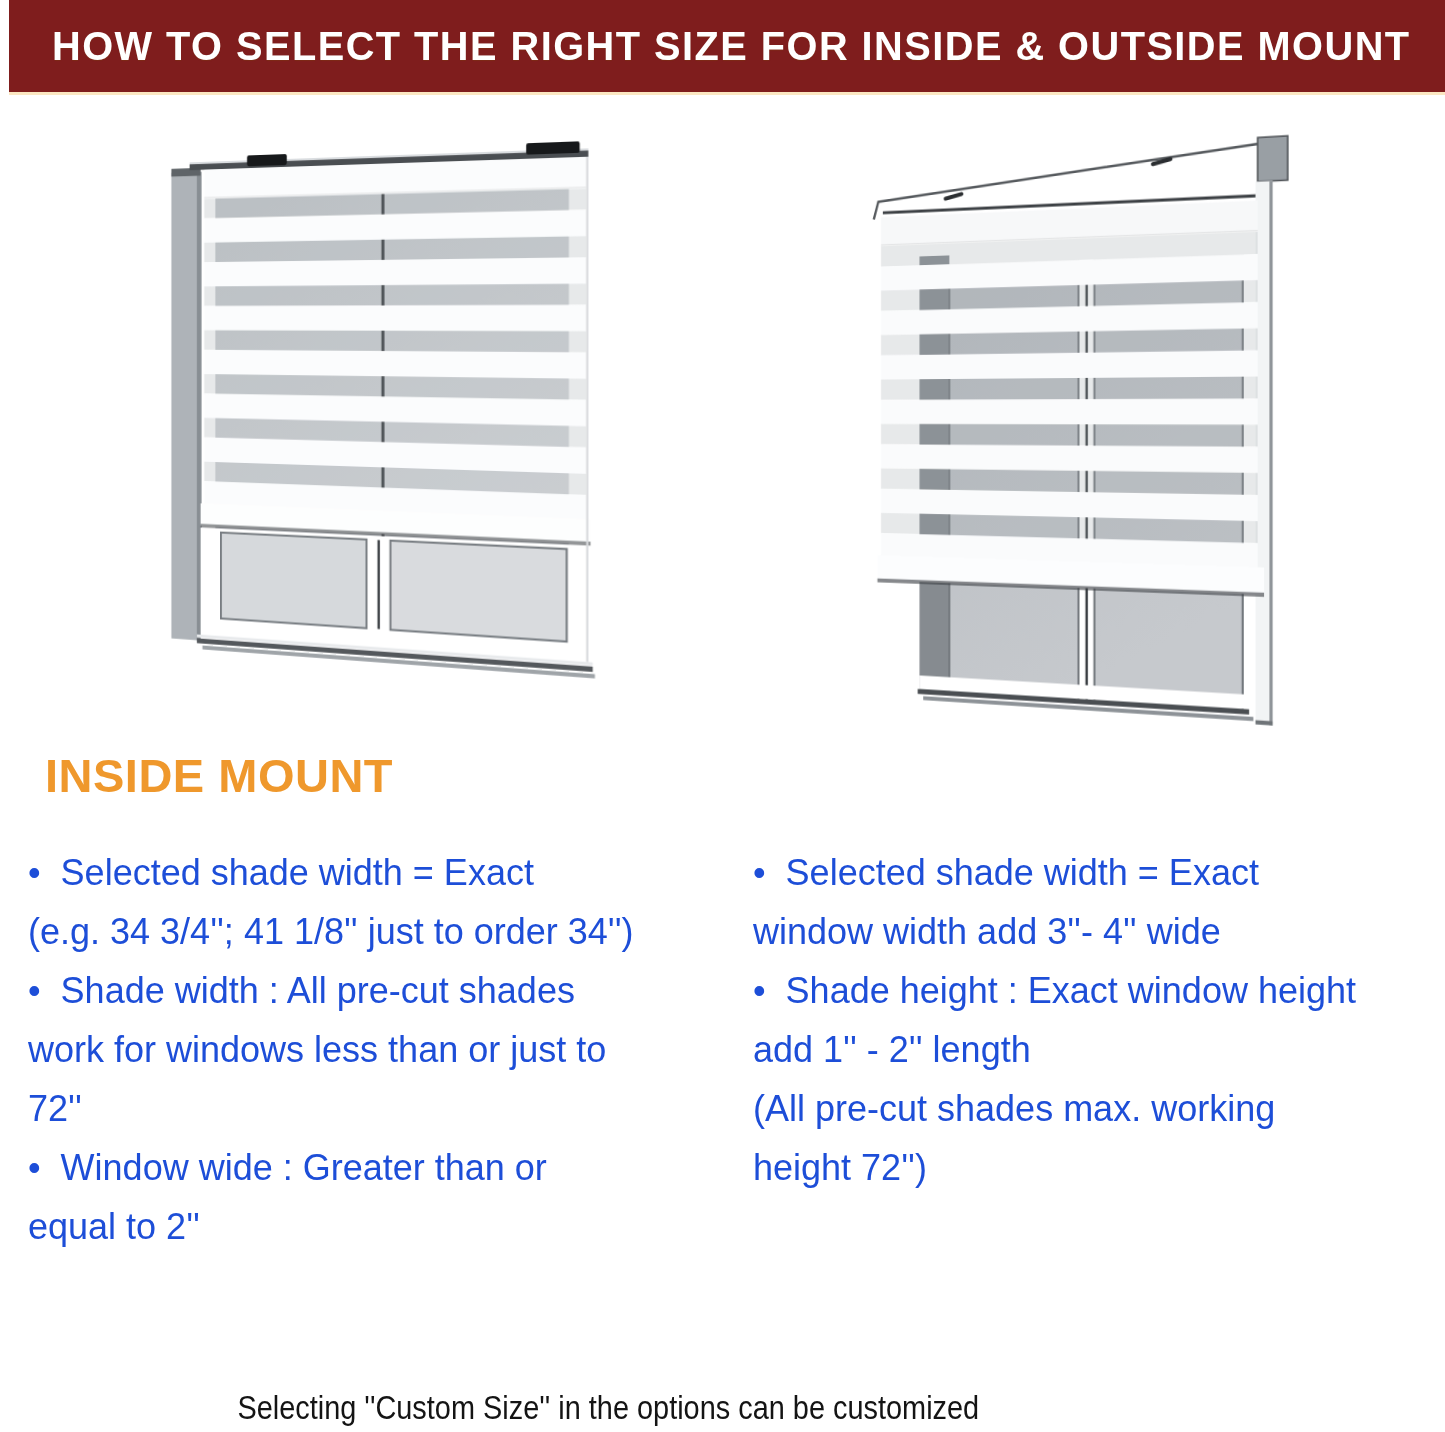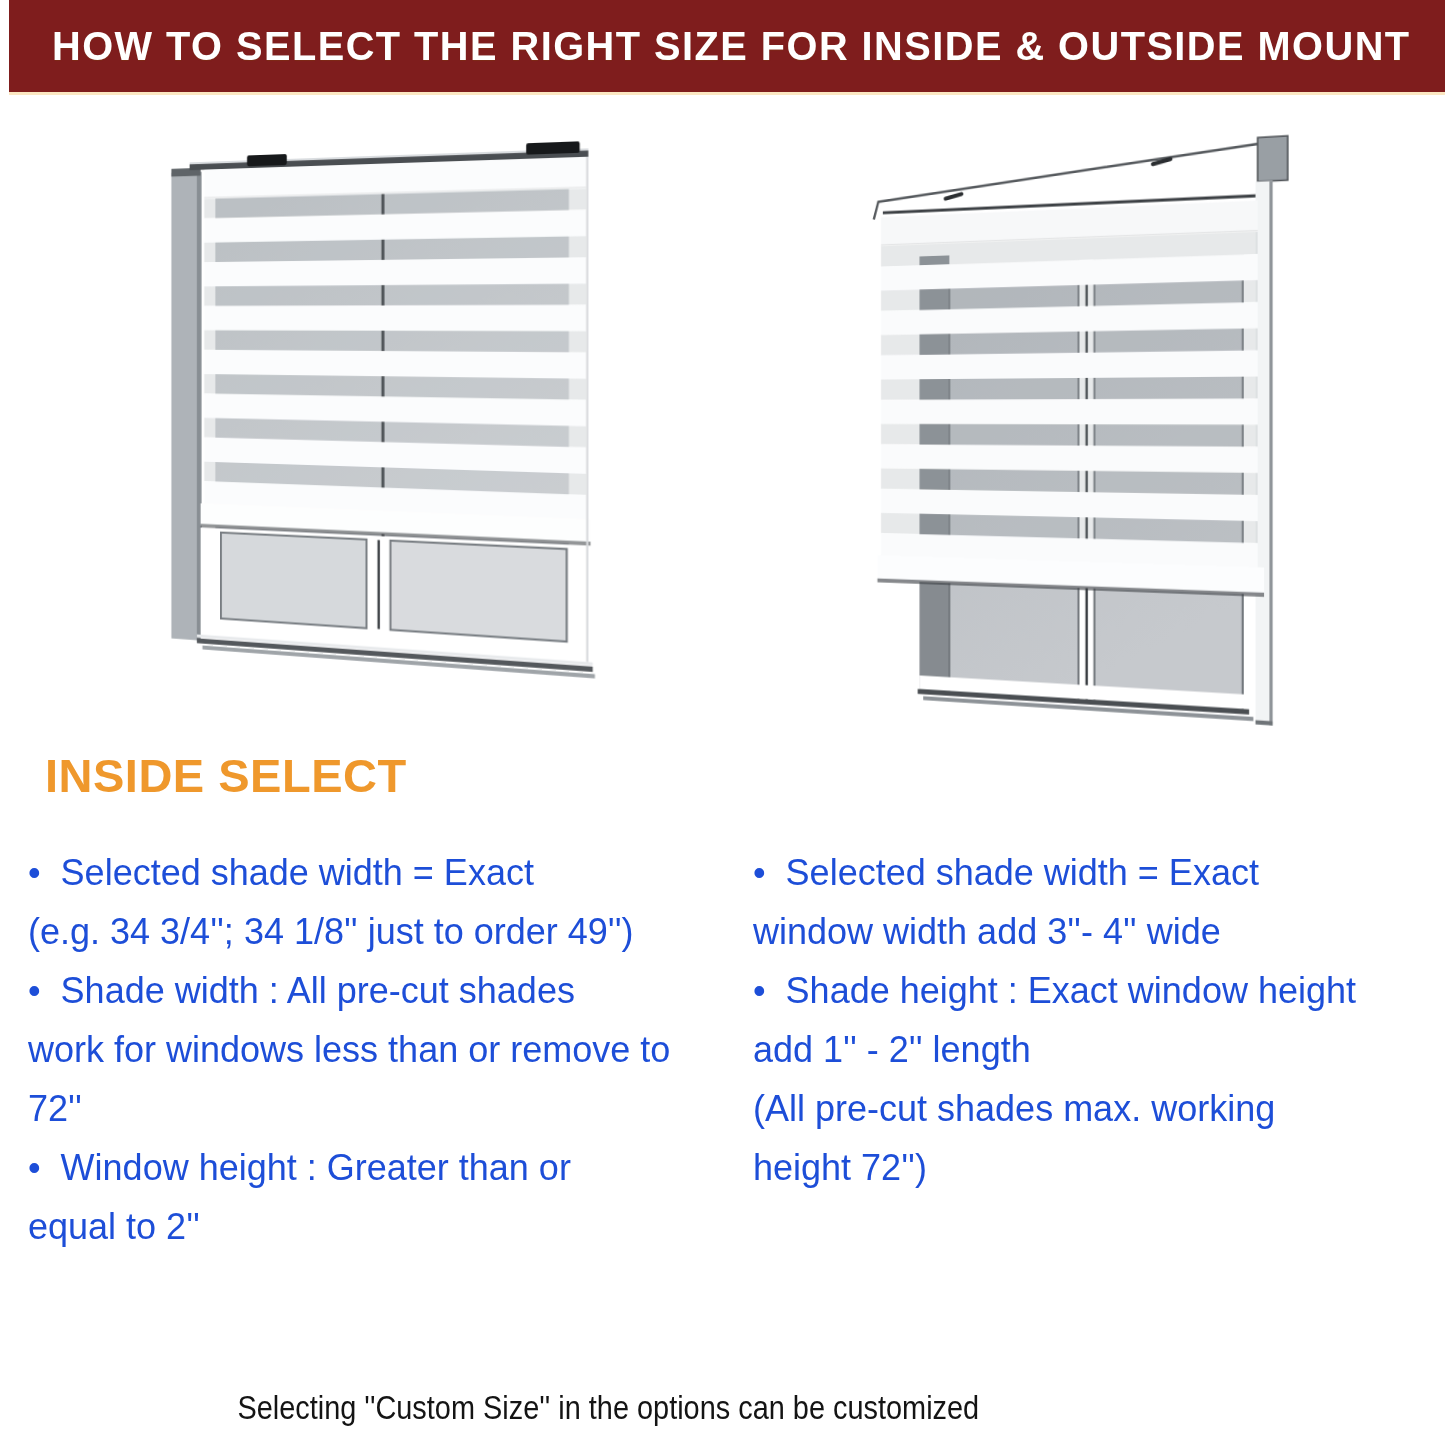--- a/index.html
+++ b/index.html
@@ -155,29 +155,29 @@
         <rect x="16" y="357" width="382" height="25" fill="#fafbfc"></rect>
         <rect x="16" y="382" width="382" height="21" fill="rgba(160,166,172,0.25)"></rect>
         <rect x="16" y="403" width="382" height="25" fill="#fafbfc"></rect>
       </g>
 
       <rect x="12" y="426" width="392" height="26" fill="#fcfdfe"></rect>
       <rect x="12" y="450" width="392" height="4" fill="rgba(55,59,63,0.6)"></rect>
     </svg>
   </div>
 
-  <div class="mount-heading heading-inside">INSIDE SELECT</div>
+  <div class="mount-heading heading-inside">INSIDE MOUNT</div>
 
   <div class="col col-left">
     <div class="line">•  Selected shade width = Exact</div>
-    <div class="line">(e.g. 34 3/4''; 34 1/8'' just to order 49'')</div>
+    <div class="line">(e.g. 34 3/4''; 41 1/8'' just to order 34'')</div>
     <div class="line">•  Shade width : All pre-cut shades</div>
-    <div class="line">work for windows less than or remove to</div>
+    <div class="line">work for windows less than or just to</div>
     <div class="line">72''</div>
-    <div class="line">•  Window height : Greater than or</div>
+    <div class="line">•  Window wide : Greater than or</div>
     <div class="line">equal to 2''</div>
   </div>
 
   <div class="col col-right">
     <div class="line">•  Selected shade width = Exact</div>
     <div class="line">window width add 3''- 4'' wide</div>
     <div class="line">•  Shade height : Exact window height</div>
     <div class="line">add 1'' - 2'' length</div>
     <div class="line">(All pre-cut shades max. working</div>
     <div class="line">height 72'')</div>

